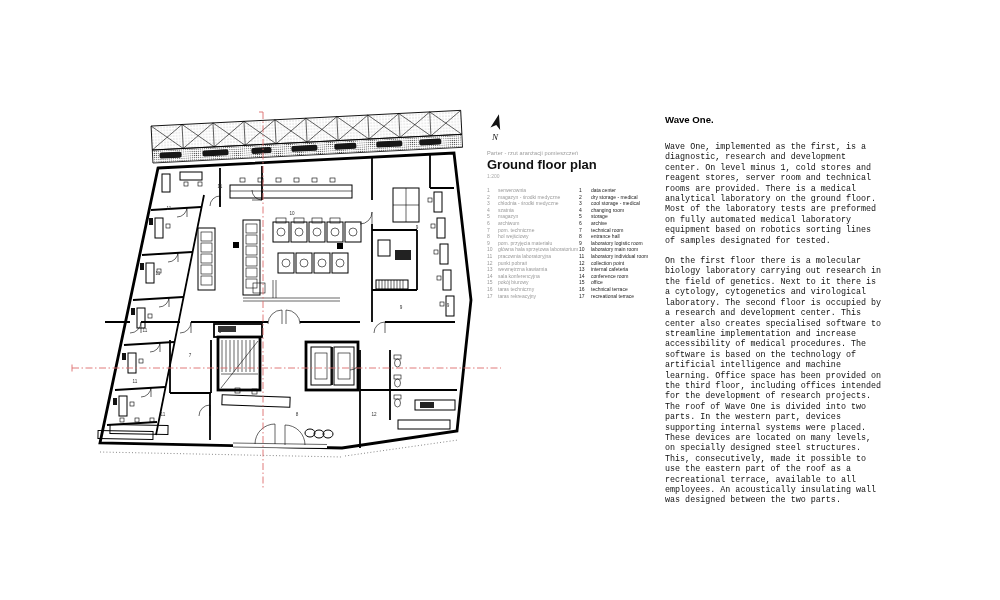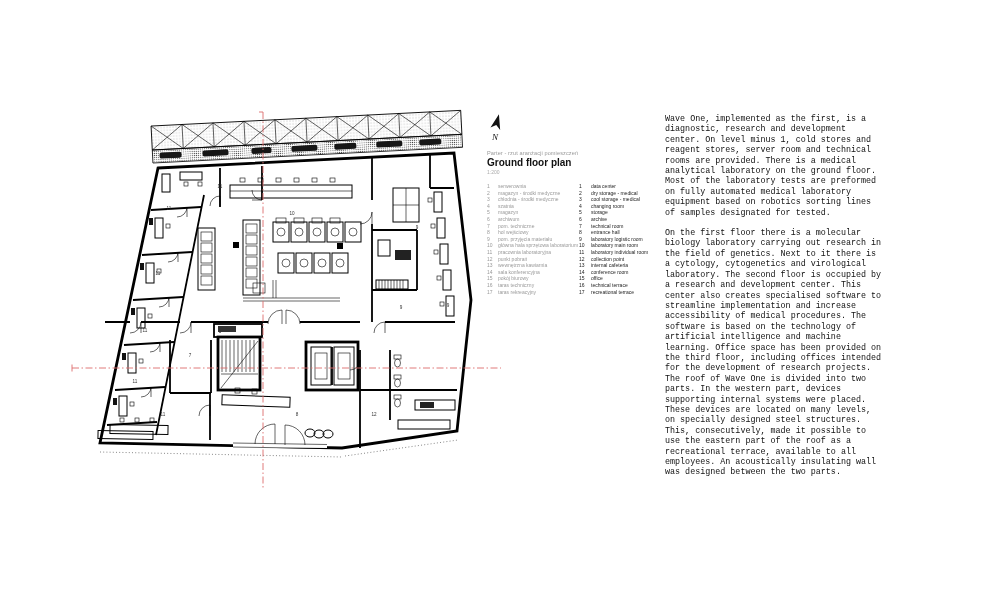--- a/index.html
+++ b/index.html
@@ -4,21 +4,21 @@
 <style>
   html,body{margin:0;padding:0;background:#fff;}
   #page{position:relative;width:1000px;height:600px;background:#fff;overflow:hidden;
         font-family:"Liberation Sans",sans-serif;color:#141414;}
   
   #plan-wrap{position:absolute;left:30px;top:100px;width:480px;height:400px;}
   
   #legend-wrap{position:absolute;left:487px;top:112px;width:168px;}
   #north{width:20px;height:30px;margin-bottom:4px;}
   .leg-title-pl{font-size:5.6px;color:#9a9a9a;letter-spacing:.1px;margin:0 0 1px 0;}
-  .leg-title-en{font-size:10px;font-weight:bold;color:#111;margin:0 0 1px 0;}
+  .leg-title-en{font-size:13px;font-weight:bold;color:#111;margin:0 0 1px 0;}
   .leg-scale{font-size:5px;color:#aaa;margin:0 0 9px 0;}
   .leg-grid{display:grid;grid-template-columns:9px 79px 10px auto;column-gap:2px;row-gap:1.6px;}
   .leg-grid span{font-size:5px;line-height:5px;white-space:nowrap;}
   .ln-pl,.lt-pl{color:#9a9a9a;}
   .ln-en,.lt-en{color:#1d1d1d;}
   .ln-pl,.ln-en{text-align:left;}
   
   #article{position:absolute;left:665px;top:114px;width:221px;}
   #article h1{font-size:9.6px;font-weight:bold;margin:0 0 17px 0;color:#000;}
   #article p{font-size:8.4px;line-height:10.4px;margin:0 0 10px 0;color:#111;font-family:Liberation Mono, monospace;}
@@ -379,17 +379,18 @@
         <span class="ln-en">16</span>
         <span class="lt-en">technical terrace</span>
       <span class="ln-pl">17</span>
         <span class="lt-pl">taras rekreacyjny</span>
         <span class="ln-en">17</span>
         <span class="lt-en">recreational terrace</span>
     </div>
   </div>
 
   <div id="article">
+    <h1>Wave One.</h1>
     <p>Wave One, implemented as the first, is a diagnostic, research and development center. On level minus 1, cold stores and reagent stores, server room and technical rooms are provided. There is a medical analytical laboratory on the ground floor. Most of the laboratory tests are preformed on fully automated medical laboratory equipment based on robotics sorting lines of samples designated for tested.</p>
     <p>On the first floor there is a molecular biology laboratory carrying out research in the field of genetics. Next to it there is a cytology, cytogenetics and virological laboratory. The second floor is occupied by a research and development center. This center also creates specialised software to streamline implementation and increase accessibility of medical procedures. The software is based on the technology of artificial intelligence and machine learning. Office space has been provided on the third floor, including offices intended for the development of research projects. The roof of Wave One is divided into two parts. In the western part, devices supporting internal systems were placed. These devices are located on many levels, on specially designed steel structures. This, consecutively, made it possible to use the eastern part of the roof as a recreational terrace, available to all employees. An acoustically insulating wall was designed between the two parts.</p>
   </div>
 
 </div>
 
 </body></html>

